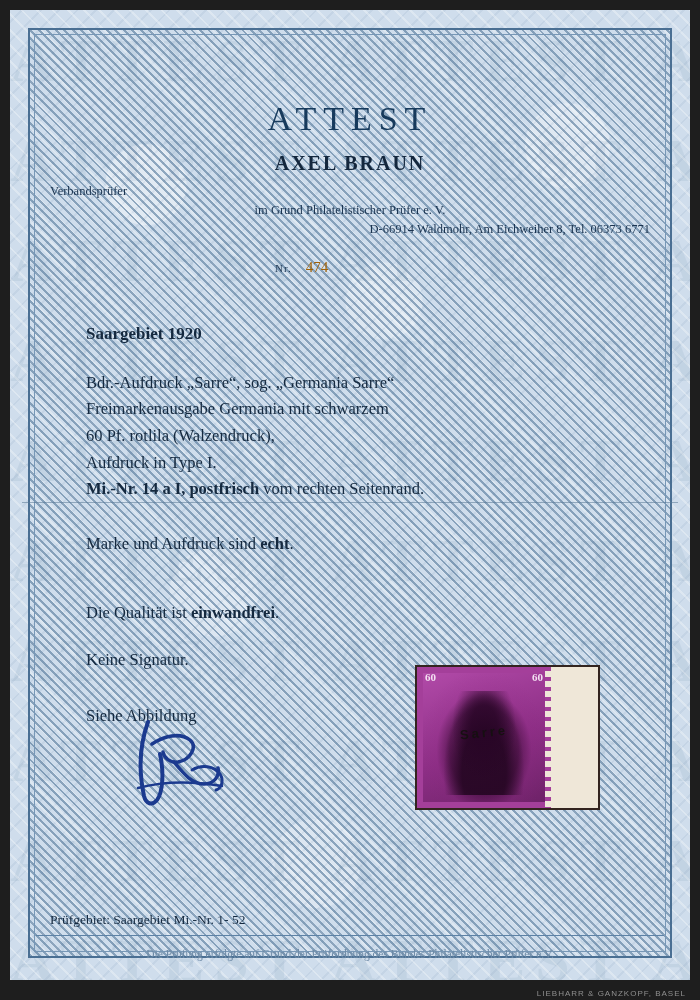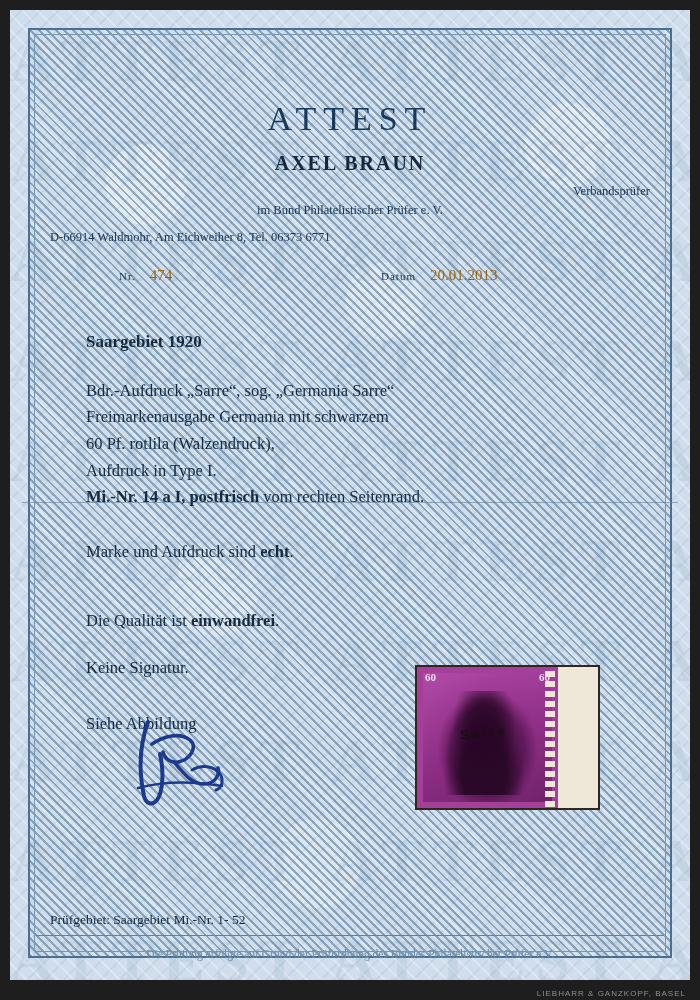--- a/index.html
+++ b/index.html
@@ -124,35 +124,35 @@
   }
   .examiner-name {
     text-align: center;
     font-size: 20px;
     font-weight: bold;
     letter-spacing: 2px;
     margin-top: 14px;
     color: #14273d;
   }
   .examiner-role {
-    text-align: right;
+    text-align: left;
     font-size: 12.5px;
     margin-top: 9px;
     color: #1b3450;
   }
   .examiner-assoc {
     text-align: center;
     font-size: 12.5px;
     margin-top: 4px;
     color: #1b3450;
   }
   .examiner-address {
-    text-align: left;
+    text-align: right;
     font-size: 12.5px;
-    margin-top: 12px;
+    margin-top: 4px;
     color: #1b3450;
   }
 
   .meta-row {
     margin-top: 22px;
     display: flex;
     justify-content: center;
     align-items: baseline;
     gap: 0;
     font-size: 14px;
@@ -226,21 +226,20 @@
     left: 2px; top: 2px;
     width: 181px; height: 141px;
     background: #efe7d8;
   }
   #stamp-body {
     position: absolute;
     left: 2px; top: 2px;
     width: 134px; height: 141px;
     background: #a43f9a;
     overflow: hidden;
-    padding-left: 7px;
   }
   #stamp-inner {
     position: absolute;
     inset: 6px;
     background:
       radial-gradient(ellipse at 50% 60%, rgba(60,10,55,0.55) 0 40%, rgba(140,40,130,0.15) 55%, rgba(0,0,0,0) 75%),
       linear-gradient(160deg, #b14aa8 0%, #8e2f86 55%, #6e2268 100%);
   }
   #stamp-portrait {
     position: absolute;
@@ -354,31 +353,27 @@
     <div id="border-inner"></div>
 
     <div id="fold"></div>
 
     <div id="content">
 
       <div class="attest-title">ATTEST</div>
 
       <div class="examiner-name">AXEL BRAUN</div>
       <div class="examiner-role">Verbandsprüfer</div>
-      <div class="examiner-assoc">im Bund Philatelistischer Prüfer e. V.</div>
+      <div class="examiner-assoc">im Grund Philatelistischer Prüfer e. V.</div>
       <div class="examiner-address">D-66914 Waldmohr, Am Eichweiher 8, Tel. 06373 6771</div>
 
       <div class="meta-row">
         <div class="meta-left">
           <span class="meta-label">Nr.</span>
           <span class="meta-value">474</span>
-        </div>
-        <div class="meta-right">
-          <span class="meta-label">Datum</span>
-          <span class="meta-value">20.01.2013</span>
         </div>
       </div>
 
       <div class="body-block">
         <div class="subject">Saargebiet 1920</div>
 
         <div class="desc-line">Bdr.-Aufdruck „Sarre“, sog. „Germania Sarre“</div>
         <div class="desc-line">Freimarkenausgabe Germania mit schwarzem</div>
         <div class="desc-line">60 Pf. rotlila (Walzendruck),</div>
         <div class="desc-line">Aufdruck in Type I.</div>

